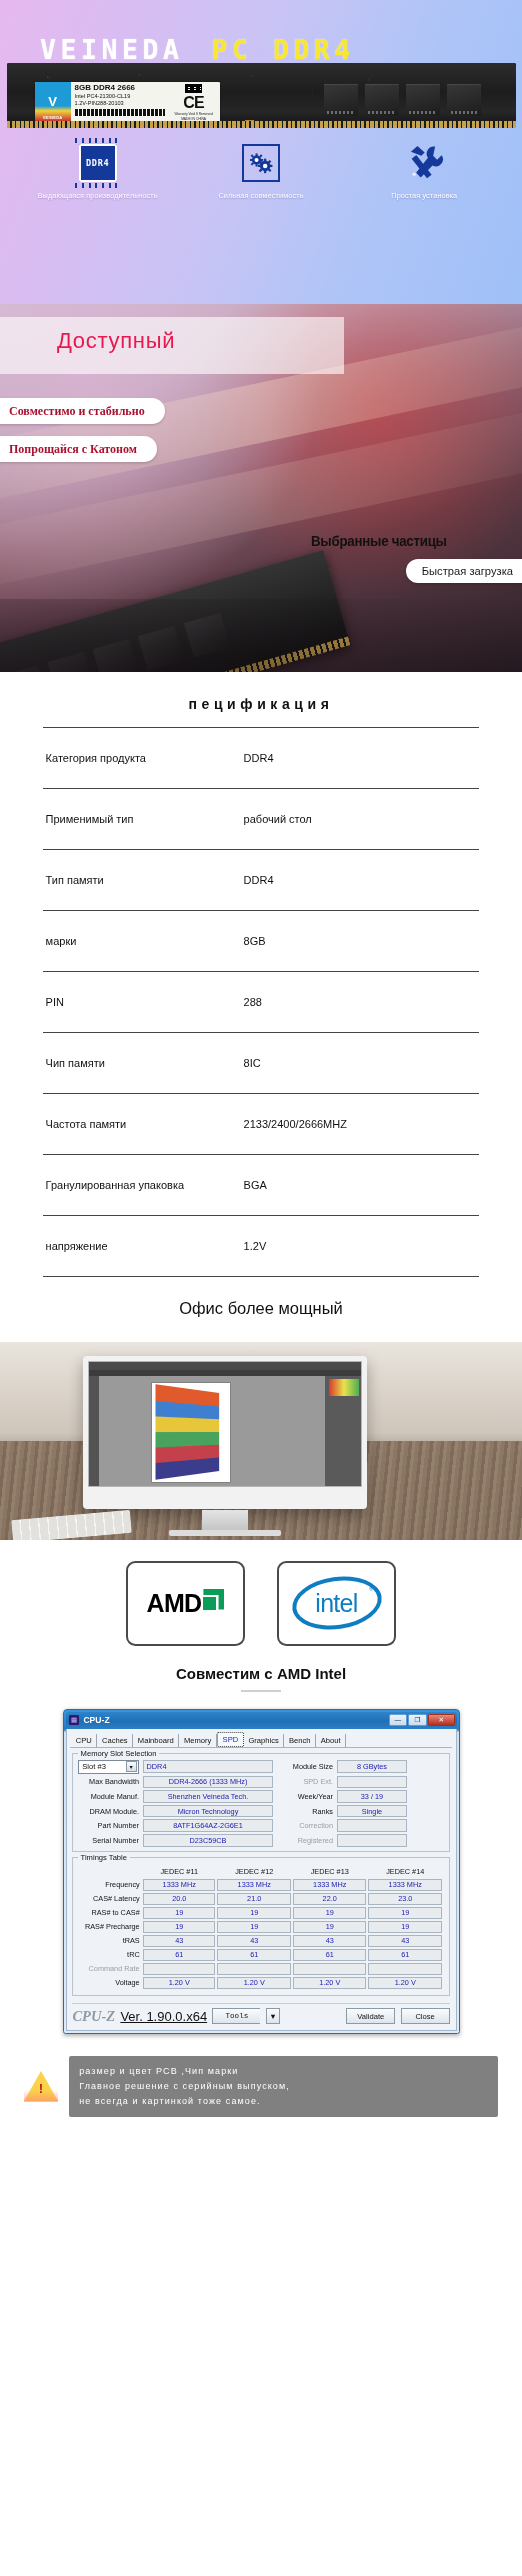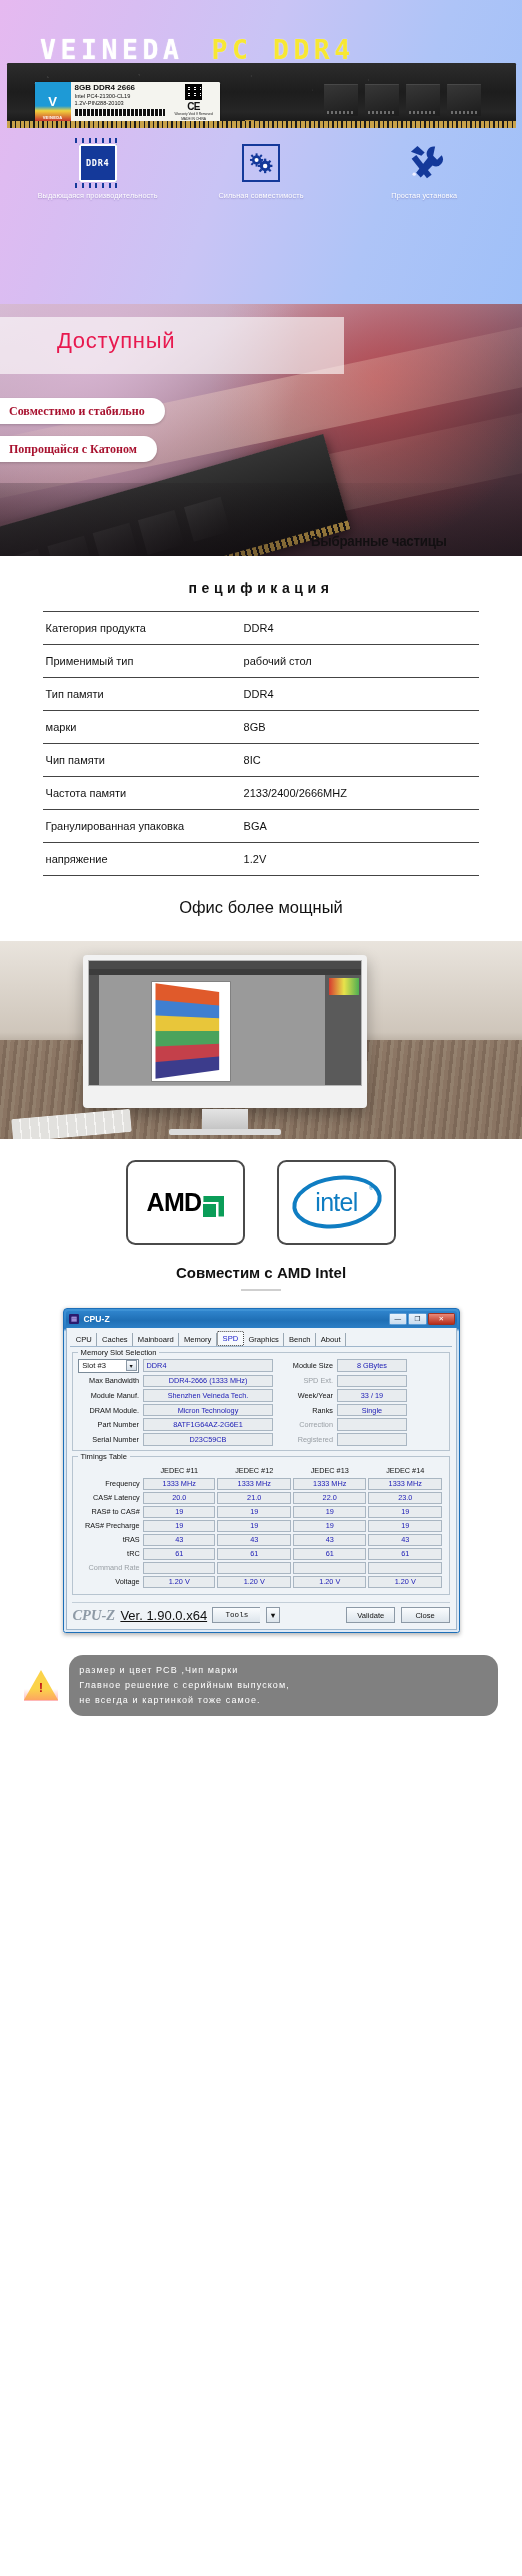--- a/index.html
+++ b/index.html
@@ -100,21 +100,21 @@
   .lbl-right { width:52px; display:flex; flex-direction:column; align-items:center; padding-top:2.6px; }
   .lbl-qr {
     width:17px; height:17px;
     background-image:
       linear-gradient(90deg,#000 33%,transparent 33% 66%,#000 66%),
       linear-gradient(0deg,#000 20%,transparent 20% 40%,#000 40% 55%,transparent 55% 75%,#000 75%);
     background-size: 6px 6px, 6px 6px;
     background-color:#fff;
     border:0.7px solid #000;
   }
-  .lbl-ce { font-size:10px; font-weight:bold; color:#111; margin-top:0.7px; letter-spacing:-0.7px; }
+  .lbl-ce { font-size:16px; font-weight:bold; color:#111; margin-top:0.7px; letter-spacing:-0.7px; }
   .lbl-fine { font-size:3.3px; color:#222; text-align:center; line-height:1.3; margin-top:0.7px; }
 
   
   .features {
     position:absolute; top:140px; left:0; width:522px;
     display:flex; justify-content:space-around; align-items:flex-end;
     padding: 0 16px;
   }
   .feat { width:156px; text-align:center; }
   .feat-ico { height:46px; display:flex; align-items:center; justify-content:center; margin-bottom:5.3px; }
@@ -124,21 +124,21 @@
     box-shadow: 0 0 0 2px #fff inset; }
   .chip-icon span { color:#fff; font-family:"DejaVu Sans Mono", monospace; font-size:8.6px; font-weight:bold; letter-spacing:0.7px; }
   .chip-pins { position:absolute; left:-6px; right:-6px; top:-6px; bottom:-6px; }
   .chip-pins i {
     position:absolute; background:#14399a; width:2px; height:4.6px;
   }
   .gear-box { width:38px; height:38px; border:2px solid #14399a; display:flex; align-items:center; justify-content:center; }
 
   
   .lifestyle {
-    position:relative; height:252px; overflow:hidden;
+    position:relative; height:368px; overflow:hidden;
     background:
       radial-gradient(circle at 16% 18%, rgba(215,180,210,.95) 0%, rgba(180,140,180,0) 45%),
       radial-gradient(circle at 72% 30%, rgba(210,60,60,.55) 0%, rgba(120,30,40,0) 40%),
       linear-gradient(160deg,#d5c2d6 0%, #bfa1b4 24%, #8d6070 46%, #5a3a45 66%, #2c2027 100%);
     padding-left: 16px;
   }
   .ls-streak {
     position:absolute; width:140%; height:59px; left:-20%;
     background: linear-gradient(90deg, rgba(255,255,255,0), rgba(255,225,200,.35), rgba(255,255,255,0));
     transform: rotate(-12deg);
@@ -199,21 +199,21 @@
 
   
   .spec { padding: 24px 0 6.6px; background:#fff; }
   .spec-title {
     text-align:center; font-size:14px; color:#111;
     letter-spacing:4.6px; margin-bottom:14.5px;
   }
   .spec-table { width:436px; margin:0 auto; border-collapse:collapse; }
   .spec-table tr { border-top:1px solid #444; }
   .spec-table tr:last-child { border-bottom:1px solid #444; }
-  .spec-table td { padding:10px 0; font-size:11px; color:#111; }
+  .spec-table td { padding:24px 0; font-size:11px; color:#111; }
   .spec-table td.k { width:198px; padding-left:2.6px; }
   .spec-table td.v { padding-left:2.6px; }
 
   .office-title {
     text-align:center; font-size:16.5px; color:#111;
     margin:22.5px 0 17px; font-weight:normal;
   }
 
   
   .desk {
@@ -285,21 +285,21 @@
     content:""; position:absolute; top:0; left:0; right:0; height:52%;
     background:linear-gradient(180deg,rgba(255,255,255,.13),rgba(255,255,255,0));
   }
 
   
   .brands { padding:21px 0 5.3px; display:flex; justify-content:center; gap:32px; background:#fff; }
   .brand-card {
     width:119px; height:85px; border:2px solid #4a4a4a; border-radius:9.3px;
     display:flex; align-items:center; justify-content:center; background:#fff;
   }
-  .amd-logo { display:flex; align-items:flex-end; }
+  .amd-logo { display:flex; align-items:flex-start; }
   .amd-text { font-size:25px; font-weight:bold; color:#000; letter-spacing:-0.7px; }
   .amd-arrow { width:21px; height:21px; margin-left:2px; position:relative; }
   .amd-arrow::before {
     content:""; position:absolute; inset:0;
     background:#0a9d58;
     clip-path: polygon(0 0, 100% 0, 100% 100%, 72% 100%, 72% 30%, 0 30%);
   }
   .amd-arrow::after {
     content:""; position:absolute; left:0; bottom:0; width:58%; height:58%;
     background:#0a9d58;
@@ -423,21 +423,21 @@
   .warn-tri::after {
     content:""; position:absolute; left:-17px; top:18.5px;
     width:34px; height:12px;
     background:linear-gradient(180deg,rgba(250,150,150,.0),rgba(255,120,120,.55));
   }
   .warn-bang {
     position:absolute; left:0; right:0; top:10.6px; text-align:center;
     font-size:13.2px; font-weight:bold; color:#c21a1a; line-height:1;
   }
   .warn-box {
-    background:#808080; color:#fff; border-radius:14px;
+    background:#808080; color:#fff; border-radius:2px;
     padding:8px 10.6px; font-size:9px; letter-spacing:1.1px; line-height:1.65;
     flex:1;
   }
 </style>
 </head>
 <body>
 
 <div class="page">
 
   <section class="hero">
@@ -594,20 +594,24 @@
             <td class="k">Применимый тип</td>
             <td class="v">рабочий стол</td>
           </tr>
           <tr>
             <td class="k">Тип памяти</td>
             <td class="v">DDR4</td>
           </tr>
           <tr>
             <td class="k">марки</td>
             <td class="v">8GB</td>
+          </tr>
+          <tr>
+            <td class="k">PIN</td>
+            <td class="v">288</td>
           </tr>
           <tr>
             <td class="k">Чип памяти</td>
             <td class="v">8IC</td>
           </tr>
           <tr>
             <td class="k">Частота памяти</td>
             <td class="v">2133/2400/2666MHZ</td>
           </tr>
           <tr>

